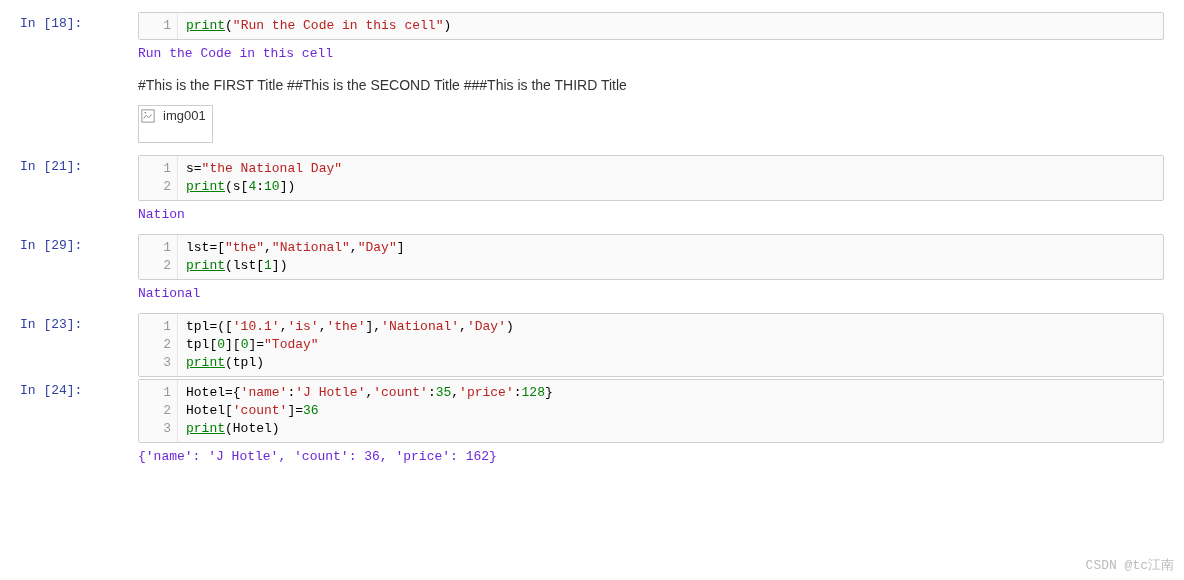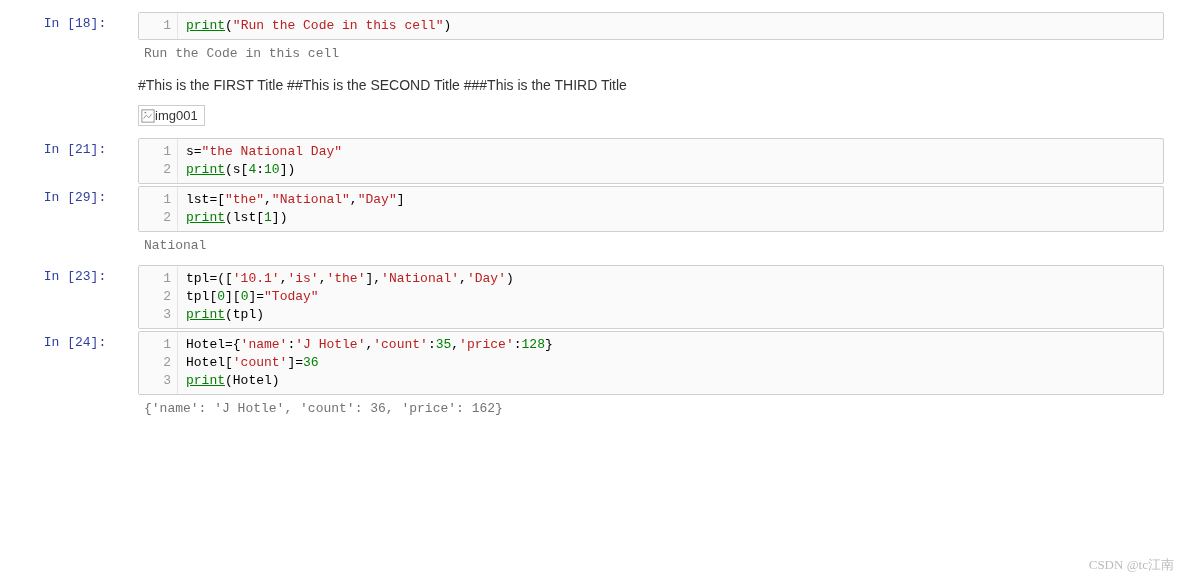--- a/index.html
+++ b/index.html
@@ -12,21 +12,21 @@
   }
   .notebook {
     padding: 10px 20px 10px 20px;
   }
   .cell-row {
     display: flex;
     margin-top: 2px;
   }
   .prompt {
     flex: 0 0 110px;
-    text-align: center;
+    text-align: left;
     padding: 4px 8px 0 0;
     font-family: "Courier New", monospace;
     color: #303F9F;
     font-size: 13px;
   }
   .prompt.in { color: #303F9F; }
   .content-area {
     flex: 1;
     min-width: 0;
   }
@@ -51,49 +51,48 @@
   .code {
     padding: 4px 8px;
     white-space: pre;
     line-height: 18px;
   }
   .output-block {
     padding: 6px 0 10px 0;
     font-family: "Courier New", monospace;
     font-size: 13px;
     white-space: pre;
-    color: #737373;
-    margin-left: 6px;
+    color: #6d28d9;
   }
   .md-block {
     padding: 6px 0 10px 0;
     font-family: Arial, Helvetica, sans-serif;
     font-size: 14px;
     color: #333;
   }
   .broken-img {
     display: inline-flex;
     align-items: center;
-    gap: 0;
+    gap: 8px;
     border: 1px solid #ccc;
-    padding: 2px 6px 2px 2px;
+    padding: 2px 6px 19px 2px;
     font-family: Arial, sans-serif;
     font-size: 13px;
   }
   .broken-img svg { width: 14px; height: 14px; }
   .output-row { display:flex; }
   .output-row .prompt { visibility:hidden; }
   .watermark {
     position: fixed;
     right: 10px;
     bottom: 6px;
     color: #bbb;
     font-size: 13px;
     pointer-events: none;
-    font-family: Liberation Serif, serif;
+    font-family: Liberation Mono, monospace;
   }
   
   .k-func { color: #008000; text-decoration: underline; }  
   .k-str  { color: #BA2121; }
   .k-num  { color: #008000; }
 </style>
 </head>
 <body>
 
 <div class="notebook">
@@ -133,20 +132,26 @@
       <div class="code-box">
         <div class="gutter">
           <div>1</div>
           <div>2</div>
         </div>
         <div class="code">s=<span class="k-str">"the National Day"</span>
 <span class="k-func">print</span>(s[<span class="k-num">4</span>:<span class="k-num">10</span>])</div>
       </div>
     </div>
   </div>
+  <div class="output-row">
+    <div class="prompt">.</div>
+    <div class="content-area">
+      <div class="output-block">Nation</div>
+    </div>
+  </div>
 
   <div class="cell-row">
     <div class="prompt in">In [29]:</div>
     <div class="content-area">
       <div class="code-box">
         <div class="gutter">
           <div>1</div>
           <div>2</div>
         </div>
         <div class="code">lst=[<span class="k-str">"the"</span>,<span class="k-str">"National"</span>,<span class="k-str">"Day"</span>]

